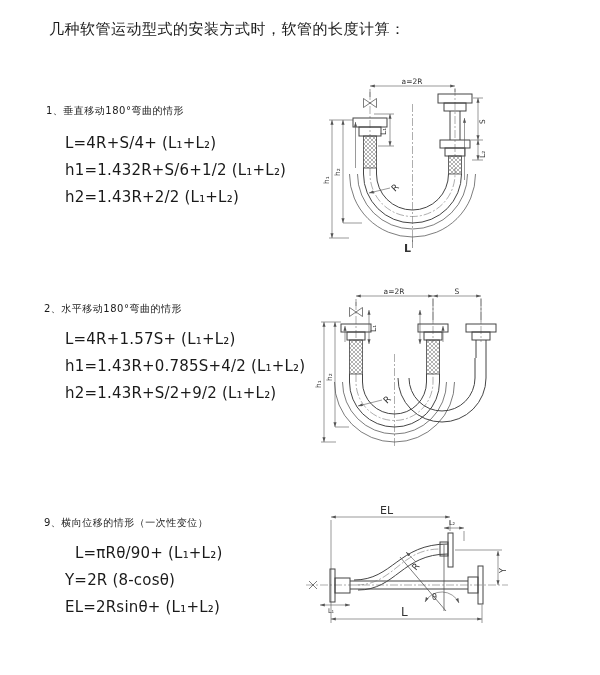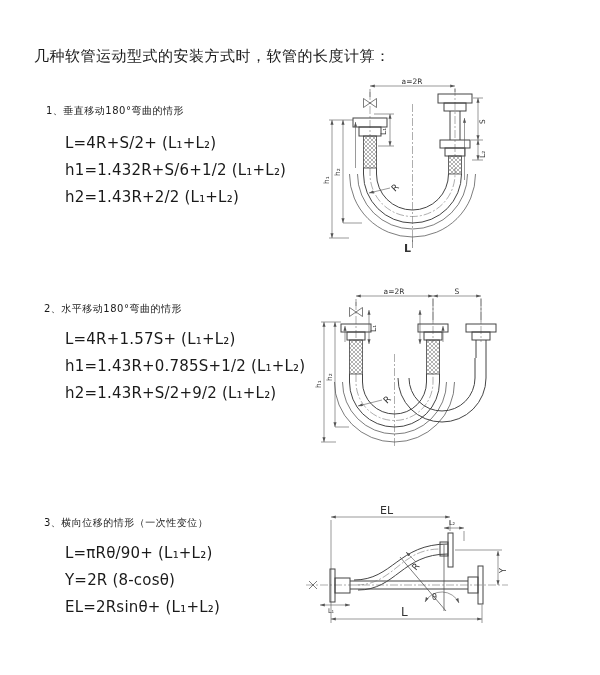--- a/index.html
+++ b/index.html
@@ -1,49 +1,49 @@
 <!DOCTYPE html>
 <html><head>
 <meta charset="utf-8">
 <style>
   html,body{margin:0;padding:0;}
   body{
     width:600px;height:675px;background:#ffffff;position:relative;overflow:hidden;
     font-family:"DejaVu Sans","Liberation Sans",sans-serif;color:#1a1a1a;
   }
   .abs{position:absolute;}
-  .title{left:34px;top:20px;font-size:15px;letter-spacing:0.5px;margin-top:27px;}
+  .title{left:49px;top:20px;font-size:15px;letter-spacing:0.5px;}
   .sec-heading{font-size:10px;letter-spacing:0.5px;white-space:nowrap;}
   .formula{font-size:15px;letter-spacing:0.2px;white-space:nowrap;}
   svg{position:absolute;overflow:visible;}
   svg text{font-family:"DejaVu Sans","Liberation Sans",sans-serif;fill:#333;}
   .ln{stroke:#454545;stroke-width:1;fill:none;}
   .thin{stroke:#454545;stroke-width:0.7;fill:none;}
   .dim{stroke:#555;stroke-width:0.6;fill:none;}
   .cl{stroke:#777;stroke-width:0.6;fill:none;stroke-dasharray:8 2 2 2;}
   .lbl{font-size:7.5px;}
   .big{font-size:11px;font-weight:bold;}
 </style>
 </head>
 <body>
 
 <div class="abs title">几种软管运动型式的安装方式时，软管的长度计算：</div>
 
 <div class="abs sec-heading" style="left:46px;top:104px">1、垂直移动180°弯曲的情形</div>
-<div class="abs formula" style="left:65px;top:134px">L=4R+S/2+ (L₁+L₂)</div>
+<div class="abs formula" style="left:65px;top:134px">L=4R+S/4+ (L₁+L₂)</div>
 <div class="abs formula" style="left:65px;top:161px">h1=1.432R+S/6+1/2 (L₁+L₂)</div>
 <div class="abs formula" style="left:65px;top:188px">h2=1.43R+2/2 (L₁+L₂)</div>
 
 <div class="abs sec-heading" style="left:44px;top:302px">2、水平移动180°弯曲的情形</div>
 <div class="abs formula" style="left:65px;top:330px">L=4R+1.57S+ (L₁+L₂)</div>
-<div class="abs formula" style="left:65px;top:357px">h1=1.43R+0.785S+1/2 (L₁+L₂)</div>
+<div class="abs formula" style="left:65px;top:357px">h1=1.43R+0.785S+4/2 (L₁+L₂)</div>
 <div class="abs formula" style="left:65px;top:384px">h2=1.43R+S/2+9/2 (L₁+L₂)</div>
 
-<div class="abs sec-heading" style="left:44px;top:516px">3、横向位移的情形（一次性变位）</div>
-<div class="abs formula" style="left:65px;top:544px">L=πRθ/90+ (L₁+L₂)</div>
+<div class="abs sec-heading" style="left:44px;top:516px">9、横向位移的情形（一次性变位）</div>
+<div class="abs formula" style="left:75px;top:544px">L=πRθ/90+ (L₁+L₂)</div>
 <div class="abs formula" style="left:65px;top:571px">Y=2R (8-cosθ)</div>
 <div class="abs formula" style="left:65px;top:598px">EL=2Rsinθ+ (L₁+L₂)</div>
 
 <svg style="left:312px;top:72px" width="278" height="190" viewBox="0 0 278 190">
   <defs>
     <marker id="m1" markerWidth="9" markerHeight="7" refX="8" refY="2.6" orient="auto-start-reverse">
       <path d="M0,0 L8,2.6 L0,5.2 Z" fill="#555"></path>
     </marker>
     <pattern id="p1" width="4" height="4" patternUnits="userSpaceOnUse">
       <path d="M0 4 L4 0 M0 0 L4 4" stroke="#666" stroke-width="0.5"></path>

